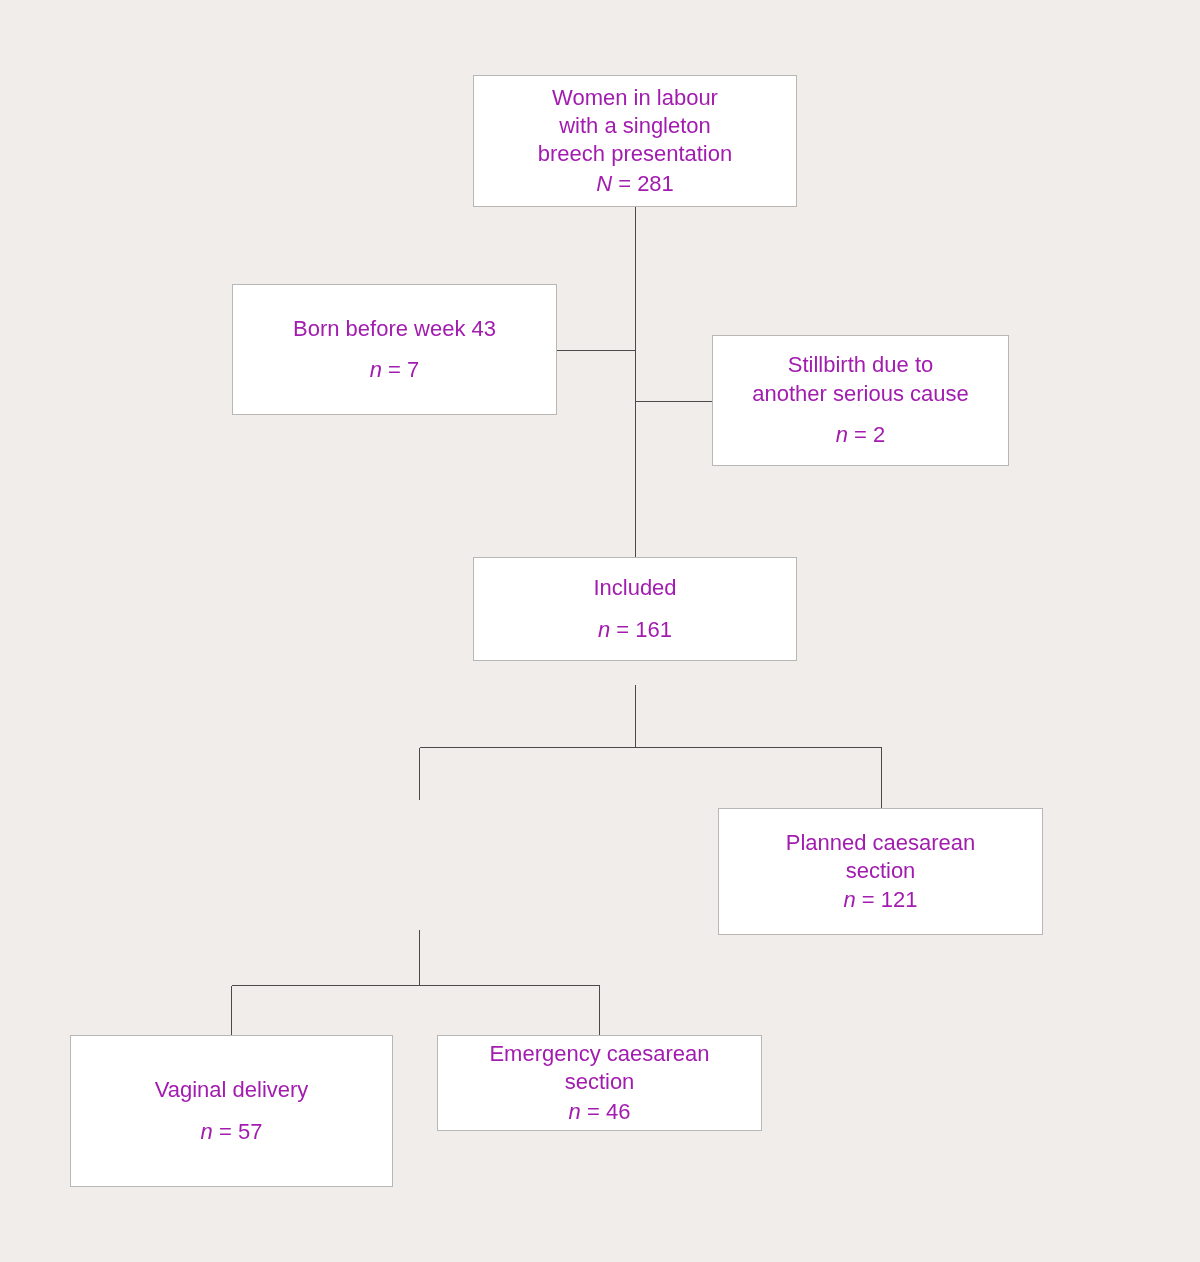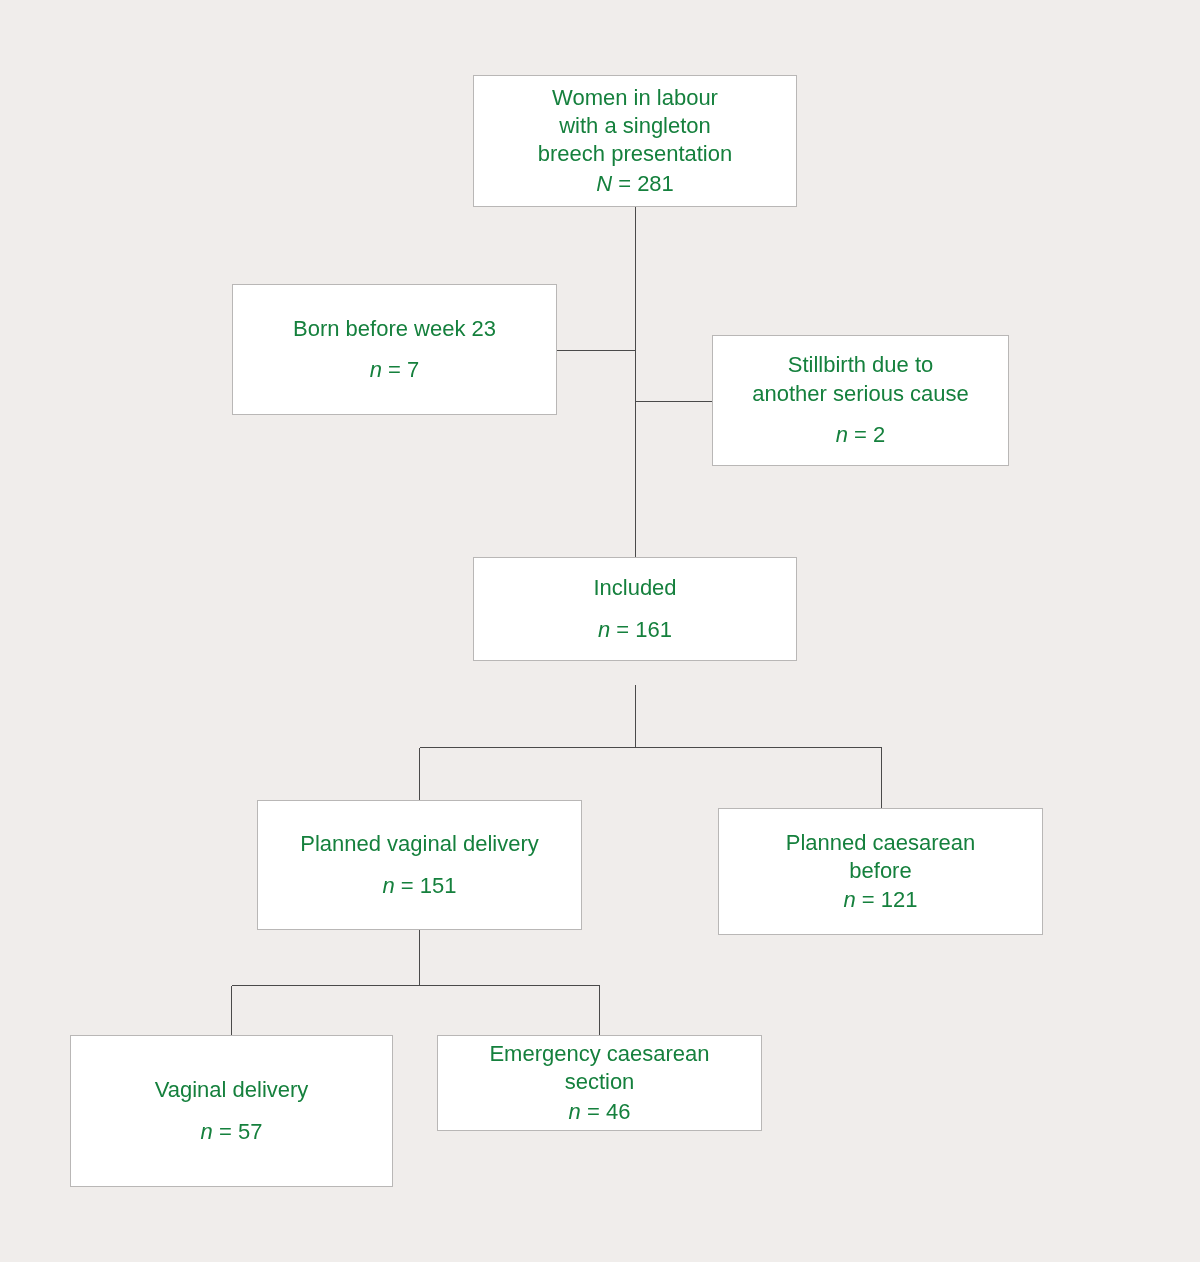--- a/index.html
+++ b/index.html
@@ -33,21 +33,21 @@
     background: #ffffff;
     border: 1px solid #b9b7b6;
     box-sizing: border-box;
     display: flex;
     flex-direction: column;
     align-items: center;
     justify-content: center;
     text-align: center;
     line-height: 1.28;
     font-size: 22px;
-    color: #15803d;
+    color: #a21caf;
     padding: 4px 8px;
   }
   .node .title {
     white-space: pre-line;
   }
   .node .count {
     margin-top: 0.62em;
     white-space: nowrap;
   }
   .node .count.tight {
@@ -84,43 +84,39 @@
   </svg>
 
   <div class="node" style="left:473px; top:75px; width:324px; height:132px;">
     <div class="title">Women in labour
 with a singleton
 breech presentation</div>
     <div class="count tight"><span class="sym">N</span><span> = </span><span>281</span></div>
   </div>
 
   <div class="node" style="left:232px; top:284px; width:325px; height:131px;">
-    <div class="title">Born before week 23</div>
+    <div class="title">Born before week 43</div>
     <div class="count"><span class="sym">n</span><span> = </span><span>7</span></div>
   </div>
 
   <div class="node" style="left:712px; top:335px; width:297px; height:131px;">
     <div class="title">Stillbirth due to
 another serious cause</div>
     <div class="count"><span class="sym">n</span><span> = </span><span>2</span></div>
   </div>
 
   <div class="node" style="left:473px; top:557px; width:324px; height:104px;">
     <div class="title">Included</div>
     <div class="count"><span class="sym">n</span><span> = </span><span>161</span></div>
   </div>
 
-  <div class="node" style="left:257px; top:800px; width:325px; height:130px;">
-    <div class="title">Planned vaginal delivery</div>
-    <div class="count"><span class="sym">n</span><span> = </span><span>151</span></div>
-  </div>
 
   <div class="node" style="left:718px; top:808px; width:325px; height:127px;">
     <div class="title">Planned caesarean
-before</div>
+section</div>
     <div class="count tight"><span class="sym">n</span><span> = </span><span>121</span></div>
   </div>
 
   <div class="node" style="left:70px; top:1035px; width:323px; height:152px;">
     <div class="title">Vaginal delivery</div>
     <div class="count"><span class="sym">n</span><span> = </span><span>57</span></div>
   </div>
 
   <div class="node" style="left:437px; top:1035px; width:325px; height:96px;">
     <div class="title">Emergency caesarean

